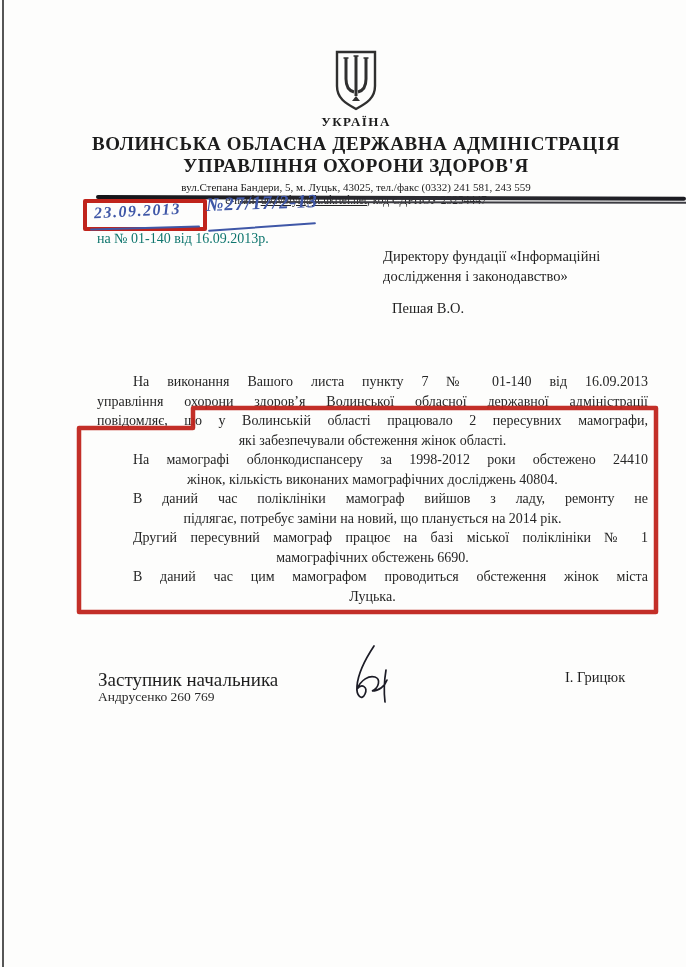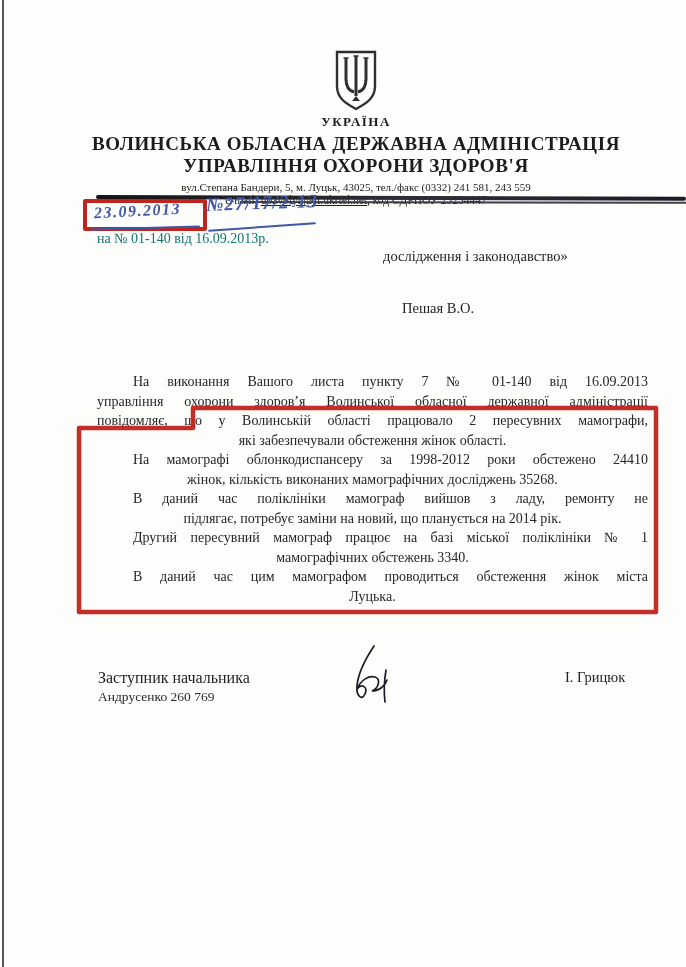--- a/index.html
+++ b/index.html
@@ -35,33 +35,33 @@
     transform:rotate(-3deg);white-space:nowrap;}
   .hand-num{position:absolute;left:206px;top:192px;font-size:19px;letter-spacing:1px;
     transform:rotate(-2deg);white-space:nowrap;}
   .ink-line{position:absolute;background:#3f57a7;height:1.6px;border-radius:1px;}
   .ink1{left:90px;top:227px;width:110px;transform:rotate(-1.5deg);}
   .ink2{left:208px;top:226px;width:108px;transform:rotate(-4deg);}
   .typed-ref{position:absolute;left:97px;top:231px;font-size:14px;color:#0f766e;}
 
   
   .addressee{position:absolute;left:383px;top:247px;font-size:14.5px;line-height:19.5px;color:#1f1f1f;}
-  .addressee-name{position:absolute;left:402px;top:300px;font-size:14.5px;color:#1f1f1f;}
+  .addressee-name{position:absolute;left:392px;top:300px;font-size:14.5px;color:#1f1f1f;}
 
   
   .body-text{position:absolute;left:97px;top:372px;width:551px;}
   .line{font-size:14px;line-height:19.5px;color:#262626;text-align:center;}
   .line.just{text-align:justify;text-align-last:justify;}
   .line.ind{text-indent:36px;}
 
   
   .overlay{position:absolute;left:0;top:0;pointer-events:none;}
 
   
-  .sig-title{position:absolute;left:98px;top:669px;font-size:16px;color:#1f1f1f;}
+  .sig-title{position:absolute;left:98px;top:669px;font-size:19px;color:#1f1f1f;}
   .sig-phone{position:absolute;left:98px;top:689px;font-size:13.5px;color:#2a2a2a;}
   .sig-name{position:absolute;left:565px;top:669px;font-size:14.5px;color:#1f1f1f;}
   .sig-mark{position:absolute;left:340px;top:644px;}
 </style>
 </head>
 <body>
 
 <div class="page">
 
   <div class="left-edge"></div>
@@ -86,42 +86,43 @@
   <div class="scan-bar2"></div>
 
   <div class="date-box"></div>
   <div class="hand hand-date">23.09.2013</div>
   <div class="hand hand-num">№27/17/2-13</div>
   <div class="ink-line ink1"></div>
   <div class="ink-line ink2"></div>
   <div class="typed-ref">на № 01-140 від  16.09.2013р.</div>
 
   <div class="addressee">
+    <div>Директору фундації «Інформаційні</div>
     <div>дослідження і законодавство»</div>
   </div>
   <div class="addressee-name">Пешая В.О.</div>
 
   <div class="body-text">
       <div>
         <div class="line just ind">На виконання Вашого  листа пункту 7 № 01-140 від 16.09.2013</div>
         <div class="line just">управління охорони здоров’я Волинської обласної державної адміністрації</div>
         <div class="line just">повідомляє, що у Волинській області працювало 2 пересувних мамографи,</div>
         <div class="line">які забезпечували обстеження жінок області.</div>
       </div>
       <div>
         <div class="line just ind">На мамографі облонкодиспансеру за 1998-2012 роки обстежено 24410</div>
-        <div class="line">жінок, кількість виконаних мамографічних досліджень 35268.</div>
+        <div class="line">жінок, кількість виконаних мамографічних досліджень 40804.</div>
       </div>
       <div>
         <div class="line just ind">В даний час поліклініки мамограф вийшов з ладу, ремонту не</div>
         <div class="line">підлягає, потребує заміни на новий, що планується на 2014 рік.</div>
       </div>
       <div>
         <div class="line just ind">Другий  пересувний мамограф працює на базі  міської поліклініки № 1</div>
-        <div class="line">мамографічних обстежень 3340.</div>
+        <div class="line">мамографічних обстежень 6690.</div>
       </div>
       <div>
         <div class="line just ind">В даний час цим мамографом проводиться обстеження жінок міста</div>
         <div class="line">Луцька.</div>
       </div>
     </div>
 
   <svg class="overlay" width="686" height="967" viewBox="0 0 686 967">
     <path d="M193,408 L656,408 L656,612 L79,612 L79,428 L193,428 Z" fill="none" stroke="#c0241c" stroke-width="4.5" stroke-linejoin="round" opacity="0.95"></path>
   </svg>

